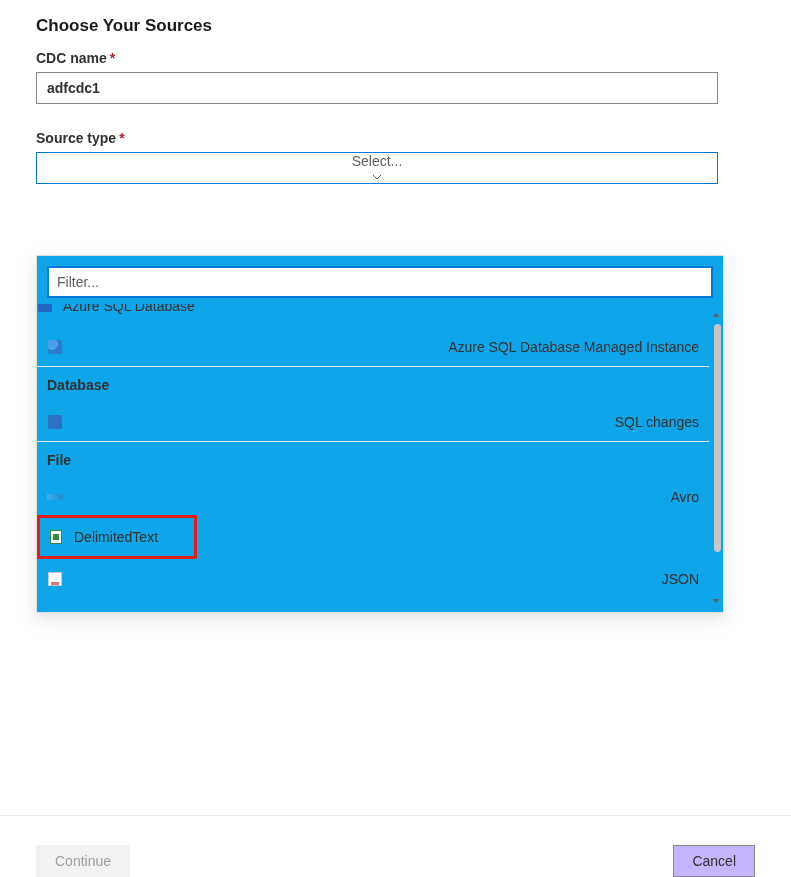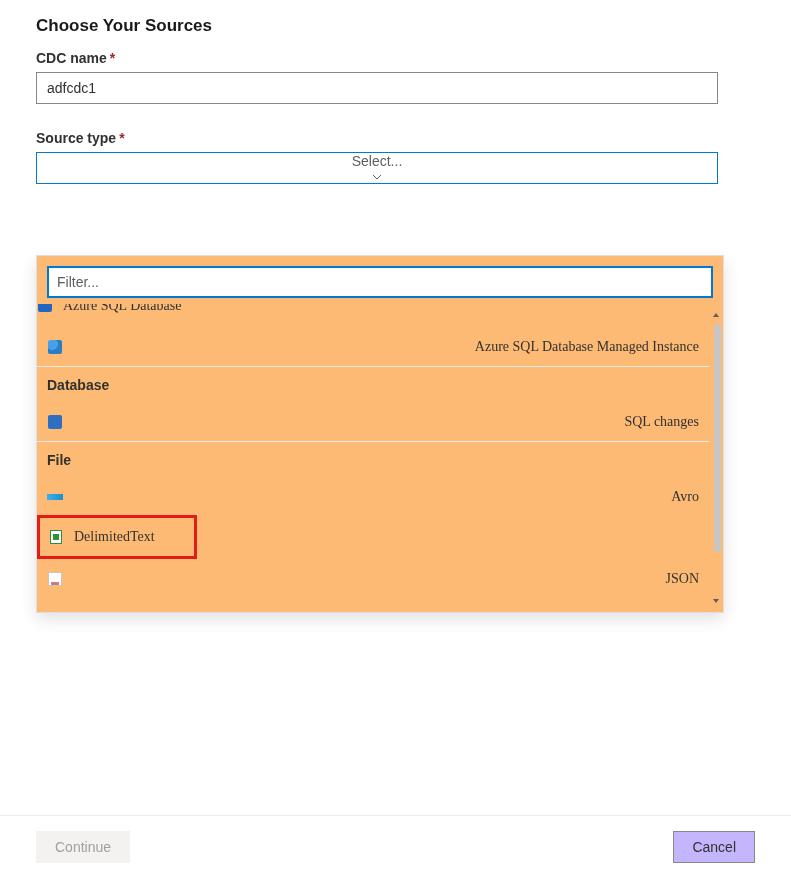--- a/index.html
+++ b/index.html
@@ -38,20 +38,21 @@
     .required-asterisk { color: #a4262c; margin-left: 3px; }
     .text-input {
       width: 682px;
       height: 32px;
       border: 1px solid #8a8886;
       padding: 0 10px;
       font-size: 14px;
       color: #323130;
       outline: none;
       background: #fff;
+      font-weight: bold;
     }
     .field-group { margin-bottom: 26px; }
     .select-box {
       width: 682px;
       height: 32px;
       border: 1px solid #0078d4;
       display: flex;
       align-items: center;
       justify-content: space-between;
       padding: 0 10px;
@@ -60,21 +61,21 @@
       flex-direction: column;
     }
     .select-placeholder { color: #605e5c; }
     .chevron-down-icon svg { display: block; }
 
     .dropdown {
       position: absolute;
       left: 36px;
       top: 255px;
       width: 688px;
-      background: #fdba74;
+      background: #0ea5e9;
       border: 1px solid #e1dfdd;
       box-shadow: 0 6px 16px rgba(0,0,0,0.12);
       z-index: 10;
     }
     .dropdown-inner {
       padding: 10px 10px 6px 10px;
     }
     .filter-input {
       width: 100%;
       height: 32px;
@@ -122,21 +123,21 @@
     }
     .option-icon {
       width: 16px;
       height: 16px;
       margin-right: 10px;
       flex: none;
       display: flex;
       align-items: center;
       justify-content: center;
     }
-    .option-label { font-size: 14px; color: #323130; font-family: Liberation Serif, serif; }
+    .option-label { font-size: 14px; color: #323130; }
     .highlight-box {
       border: 3px solid #e21b1b;
       height: 44px;
       display: flex;
       align-items: center;
       padding: 0 8px;
       margin-top: -1px;
       margin-bottom: -1px;
       width: 160px;
     }
@@ -165,21 +166,21 @@
       background: #c8c6c4;
       border-radius: 4px;
     }
 
     .footer {
       position: absolute;
       left: 0; right: 0; bottom: 0;
       height: 62px;
       border-top: 1px solid #edebe9;
       display: flex;
-      align-items: center;
+      align-items: flex-end;
       justify-content: space-between;
       padding: 0 36px;
     }
     .btn {
       height: 32px;
       padding: 0 18px;
       font-size: 14px;
       border: 1px solid #8a8886;
       background: #c4b5fd;
       cursor: pointer;

